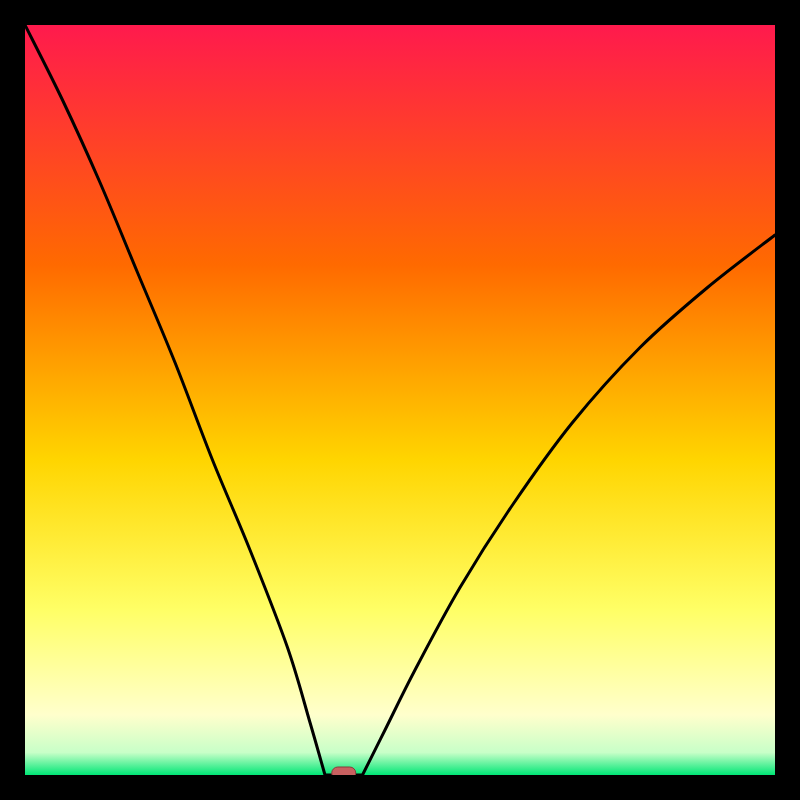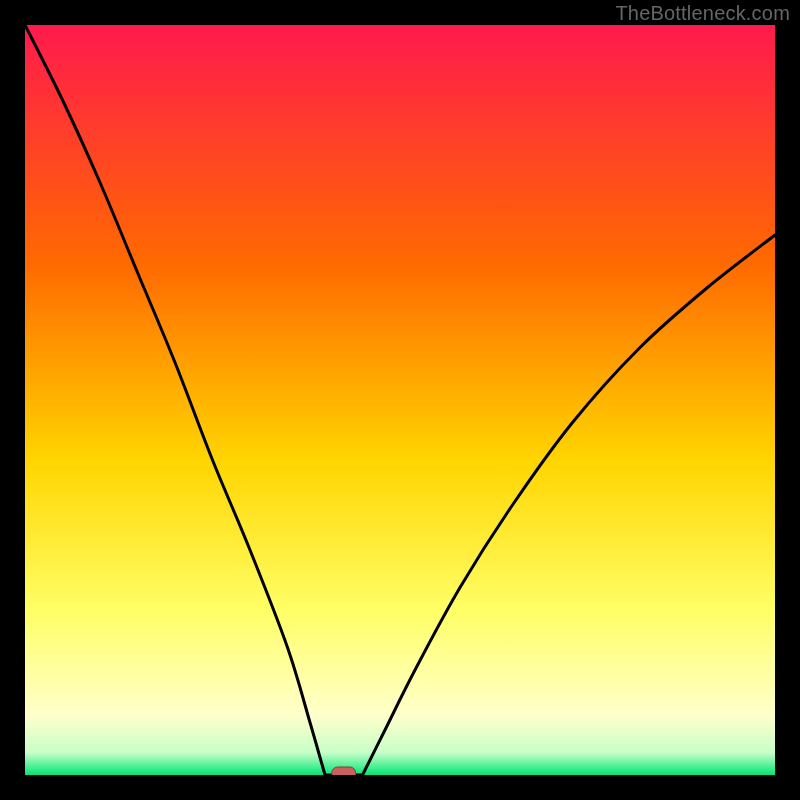--- a/index.html
+++ b/index.html
@@ -51,14 +51,13 @@
           <stop id="g4" offset="92%" stop-color="#ffffcc"></stop>
           <stop id="g5" offset="97%" stop-color="#c8ffc8"></stop>
           <stop id="g6" offset="100%" stop-color="#00e676"></stop>
         </linearGradient>
       </defs>
       <rect x="0" y="0" width="750" height="750" fill="url(#bg-grad)"></rect>
       <path id="curve-path" fill="none" stroke-width="3" stroke-linejoin="round" stroke-linecap="round" d="M 0 0 C 6.25 12.5, 25 48.75, 37.5 75 C 50 101.25, 62.5 128.75, 75 157.5 C 87.5 186.25, 100 217.49999999999994, 112.5 247.49999999999994 C 125 277.49999999999994, 137.5 306.24999999999994, 150 337.49999999999994 C 162.5 368.74999999999994, 175 403.75, 187.5 435 C 200 466.25, 212.5 493.75, 225 525 C 237.5 556.25, 252.5 593.75, 262.5 622.5 C 272.5 651.25, 278.75 676.25, 285 697.5 C 291.25 718.75, 297.5 741.25, 300 750 L 337.5 750 L 337.5 750 C 341.25 742.5, 351.25 722.5, 360 705 C 368.75 687.5, 377.5 668.75, 390 645 C 402.5 621.25, 418.74999999999994 590, 434.99999999999994 562.5 C 451.24999999999994 535, 468.75 507.5, 487.5 480 C 506.25 452.5, 526.25 423.75, 547.5 397.5 C 568.75 371.25, 592.5 345.00000000000006, 615 322.50000000000006 C 637.5 300.00000000000006, 660 281.25, 682.5 262.5 C 705 243.75, 738.75 218.75, 750 210" stroke="#000000"></path>
       <rect id="marker" rx="6" ry="6" width="24" height="12" x="306.75" y="742" fill="#c86060" stroke="#8a3b3b" stroke-width="1"></rect>
     </svg>
   </div>
-  <div class="watermark">TheBottleneck.com</div>
 </div>
 
 </body></html>

